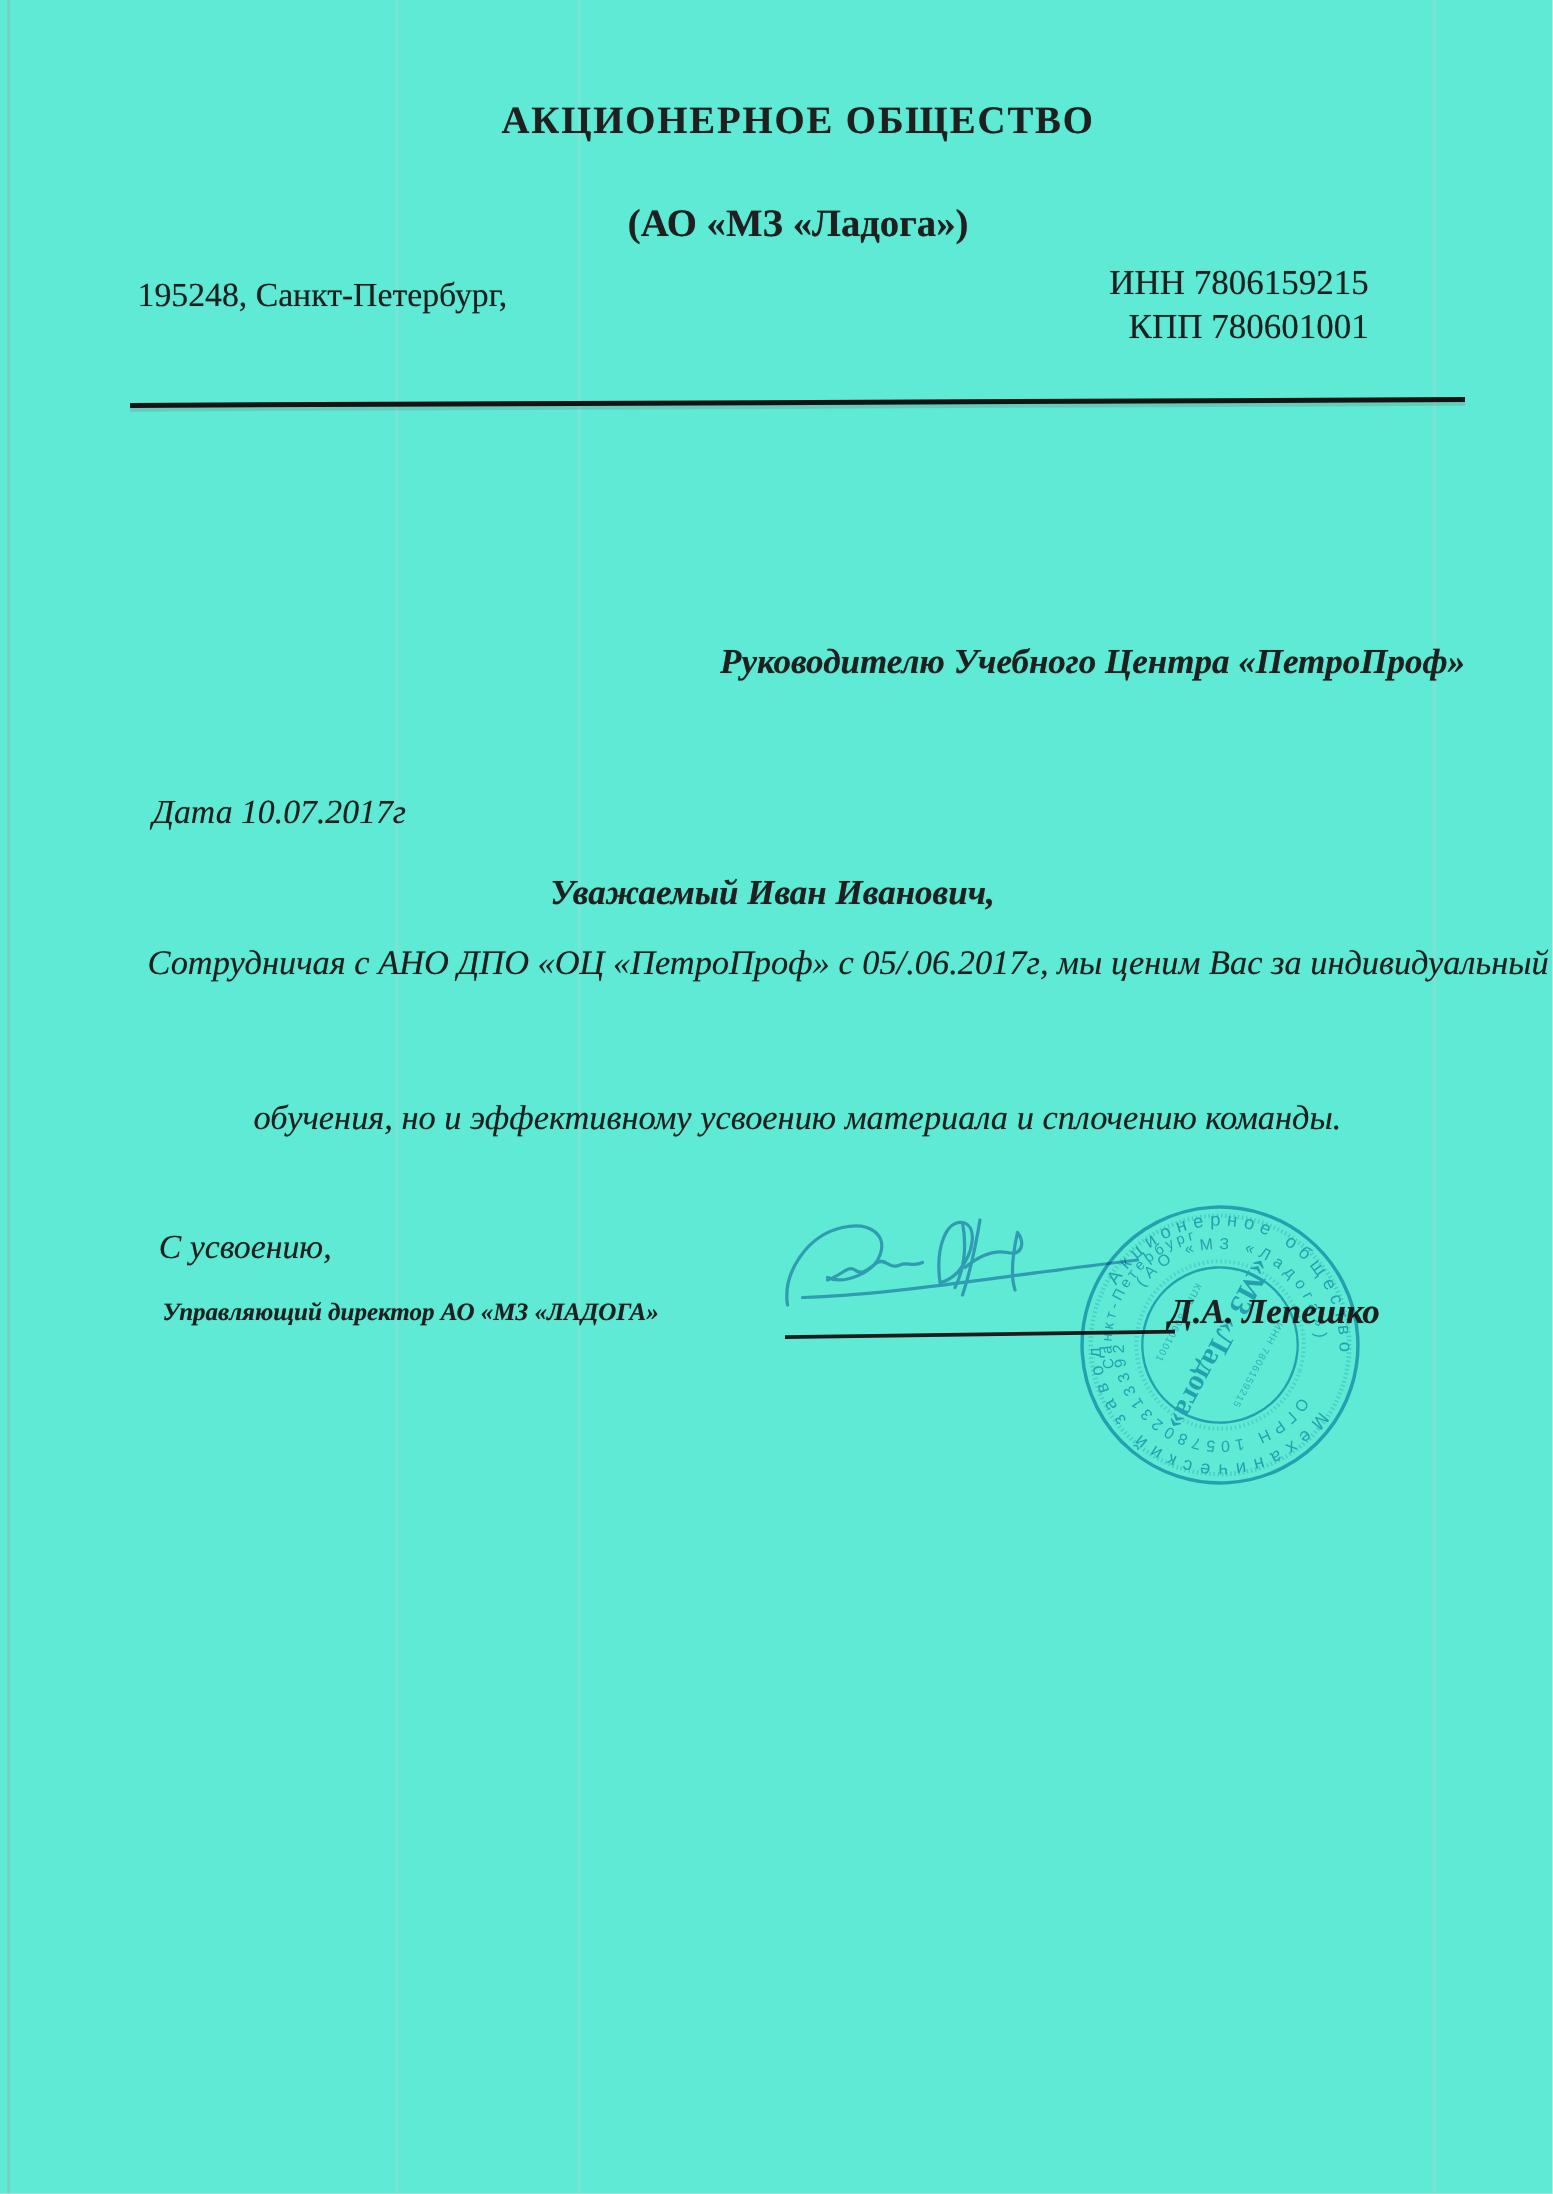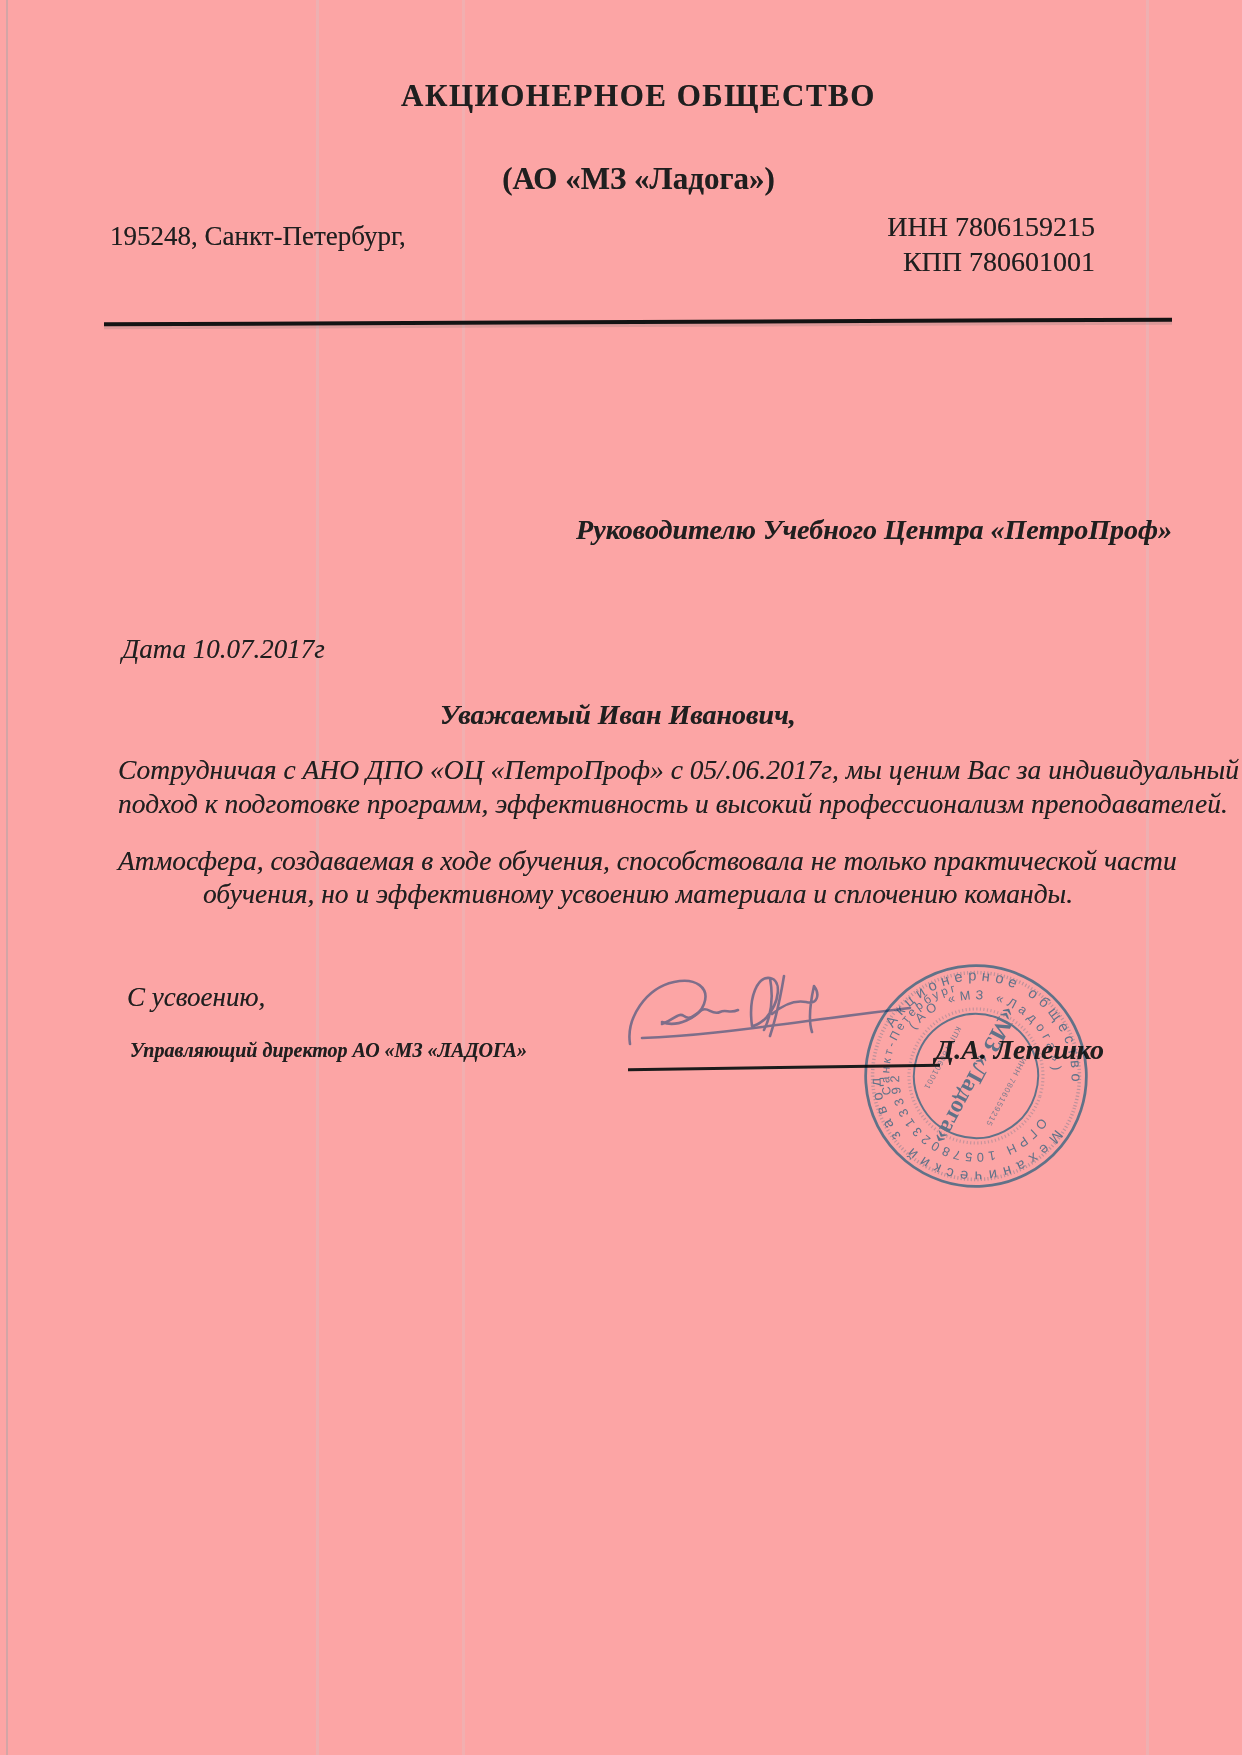--- a/index.html
+++ b/index.html
@@ -1,19 +1,19 @@
 <!DOCTYPE html>
 <html><head>
 <meta charset="utf-8">
 <style>
   html,body{margin:0;padding:0;background:#e8e8e8;}
   .page{
     position:relative;
     width:1242px;height:1755px;
-    background:#fca5a5;
+    background:#5eead4;
     overflow:hidden;
     font-family:"Liberation Serif", serif;
     color:#1f1f1f;
   }
   .txt{position:absolute;white-space:nowrap;text-shadow:0 0 .6px rgba(30,30,30,.5);}
   .b{font-weight:bold;}
   .i{font-style:italic;}
   .center{text-align:center;}
   .right{text-align:right;}
   .scanline{position:absolute;top:0;height:1755px;pointer-events:none;}
@@ -41,23 +41,21 @@
 
   <div class="rule" style="left:104px;top:320px;width:1068px;height:4px;transform:rotate(-0.25deg);"></div>
 
   <div class="txt b i right" style="left:172px;top:514px;width:1000px;font-size:28px;">Руководителю Учебного Центра «ПетроПроф»</div>
 
   <div class="txt i" style="left:122px;top:634px;font-size:27px;">Дата 10.07.2017г</div>
 
   <div class="txt b i center" style="left:118px;top:699px;width:1000px;font-size:28px;">Уважаемый Иван Иванович,</div>
 
   <div class="txt i" style="left:118px;top:754px;font-size:27.5px;">Сотрудничая с АНО ДПО «ОЦ «ПетроПроф» с 05/.06.2017г, мы ценим Вас за индивидуальный</div>
-  <div class="txt i" style="left:118px;top:788px;font-size:27.5px;">подход к подготовке программ, эффективность и высокий профессионализм преподавателей.</div>
 
-  <div class="txt i center" style="left:118px;top:845px;width:1040px;font-size:27.5px;">Атмосфера, создаваемая в ходе обучения, способствовала не только практической части</div>
   <div class="txt i center" style="left:118px;top:878px;width:1040px;font-size:27.5px;">обучения, но и эффективному усвоению материала и сплочению команды.</div>
 
   <div class="txt i" style="left:127px;top:982px;font-size:27px;">С усвоению,</div>
 
   <div class="txt b i" style="left:130px;top:1039px;font-size:20px;">Управляющий директор АО «МЗ «ЛАДОГА»</div>
   <div class="sigline" style="left:628px;top:1066px;width:312px;height:3px;transform:rotate(-0.8deg);"></div>
   <div class="txt b i" style="left:935px;top:1034px;font-size:28px;">Д.А. Лепешко</div>
 
   <svg class="ink" style="left:612px;top:966px;" width="300" height="105" viewBox="0 0 300 105">
     <g fill="none" stroke="#7aa6d4" stroke-width="2.6" stroke-linecap="round" stroke-linejoin="round" opacity="0.95">

